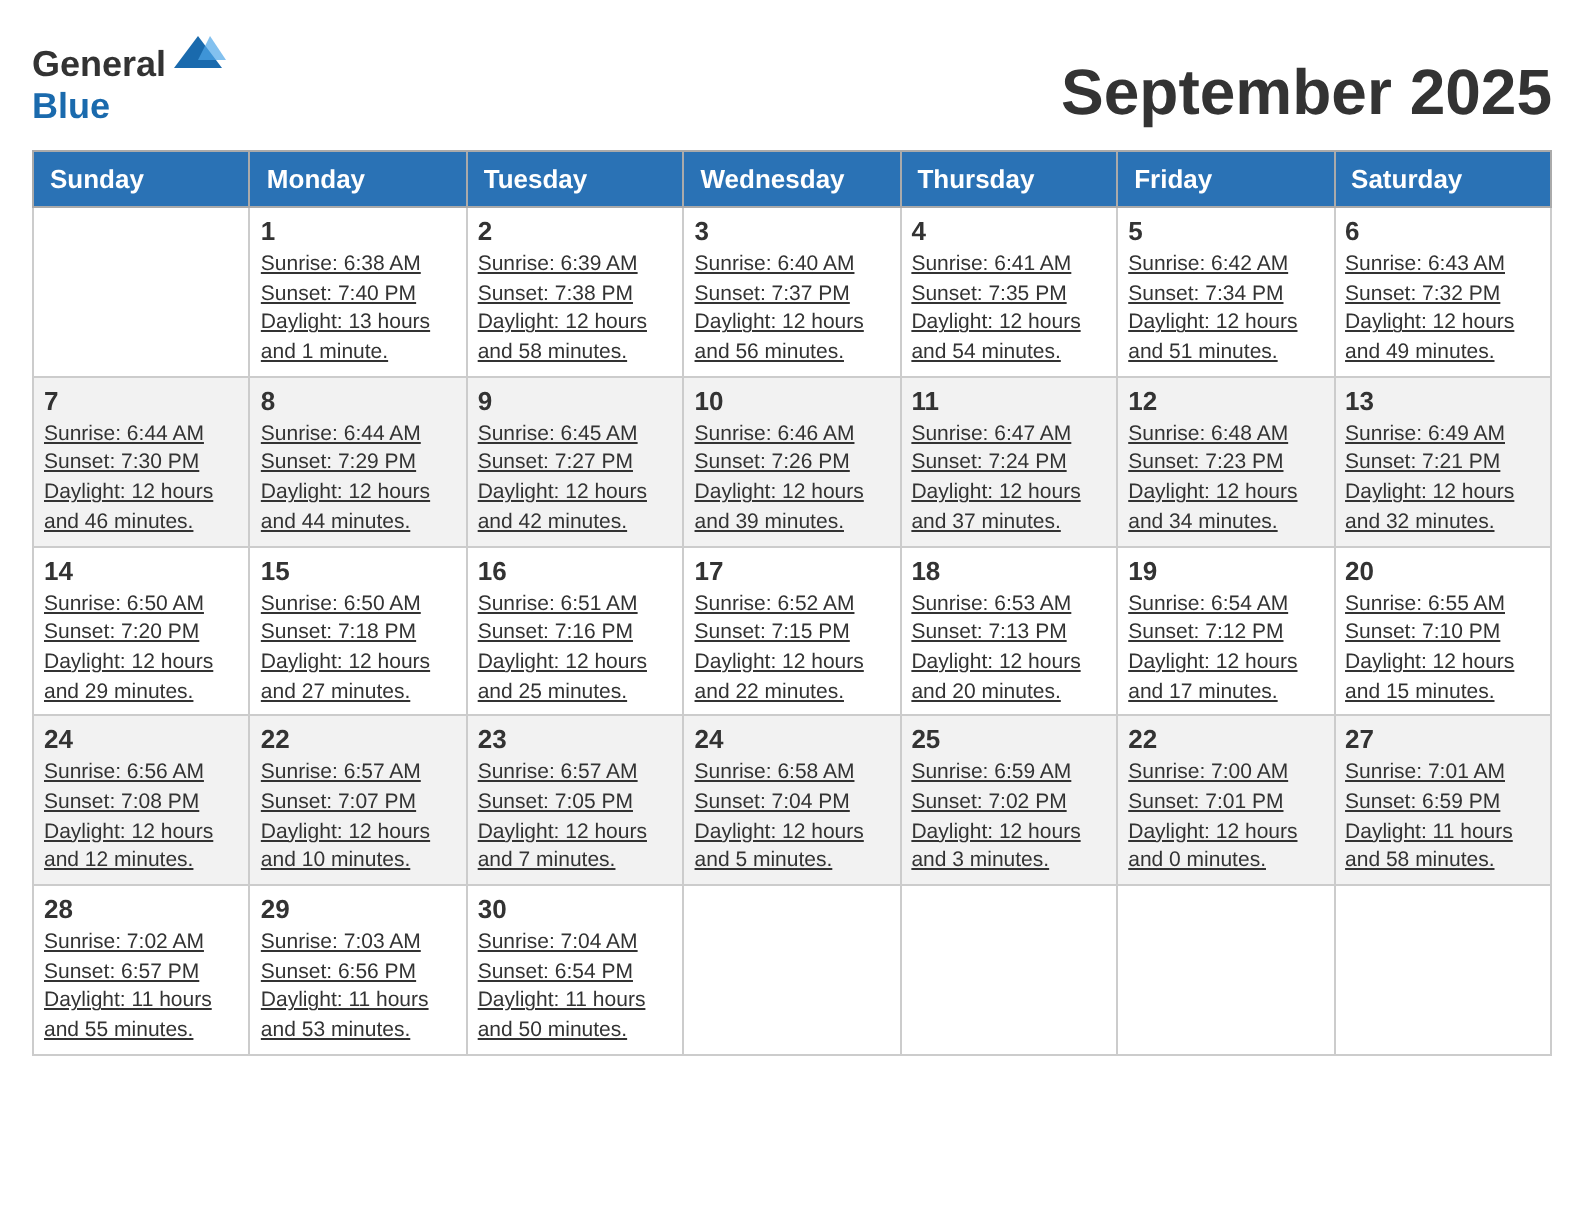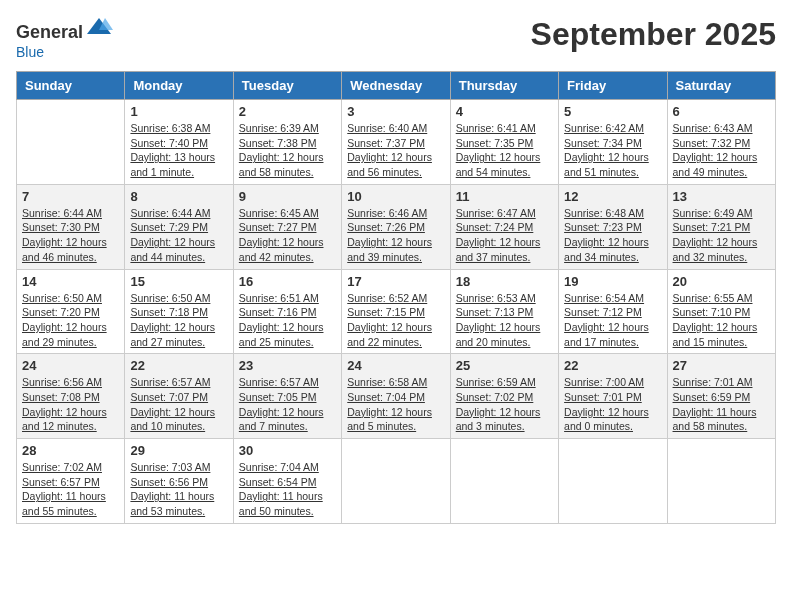--- a/index.html
+++ b/index.html
@@ -19,31 +19,32 @@
     .logo {
       display: flex;
       align-items: center;
     }
     .logo-text-general {
       font-size: 18px;
       font-weight: bold;
       color: #333;
     }
     .logo-text-blue {
-      font-size: 14px;
-      font-weight: normal;
+      font-size: 18px;
+      font-weight: bold;
       color: #1a6aad;
     }
     .logo-icon {
       width: 28px;
       height: 22px;
       margin-left: 2px;
     }
     .title-area {
       text-align: right;
+      margin-top: 12px;
     }
     .month-title {
       font-size: 32px;
       font-weight: bold;
       color: #333;
     }
     .location-title {
       font-size: 16px;
       color: #555;
     }

